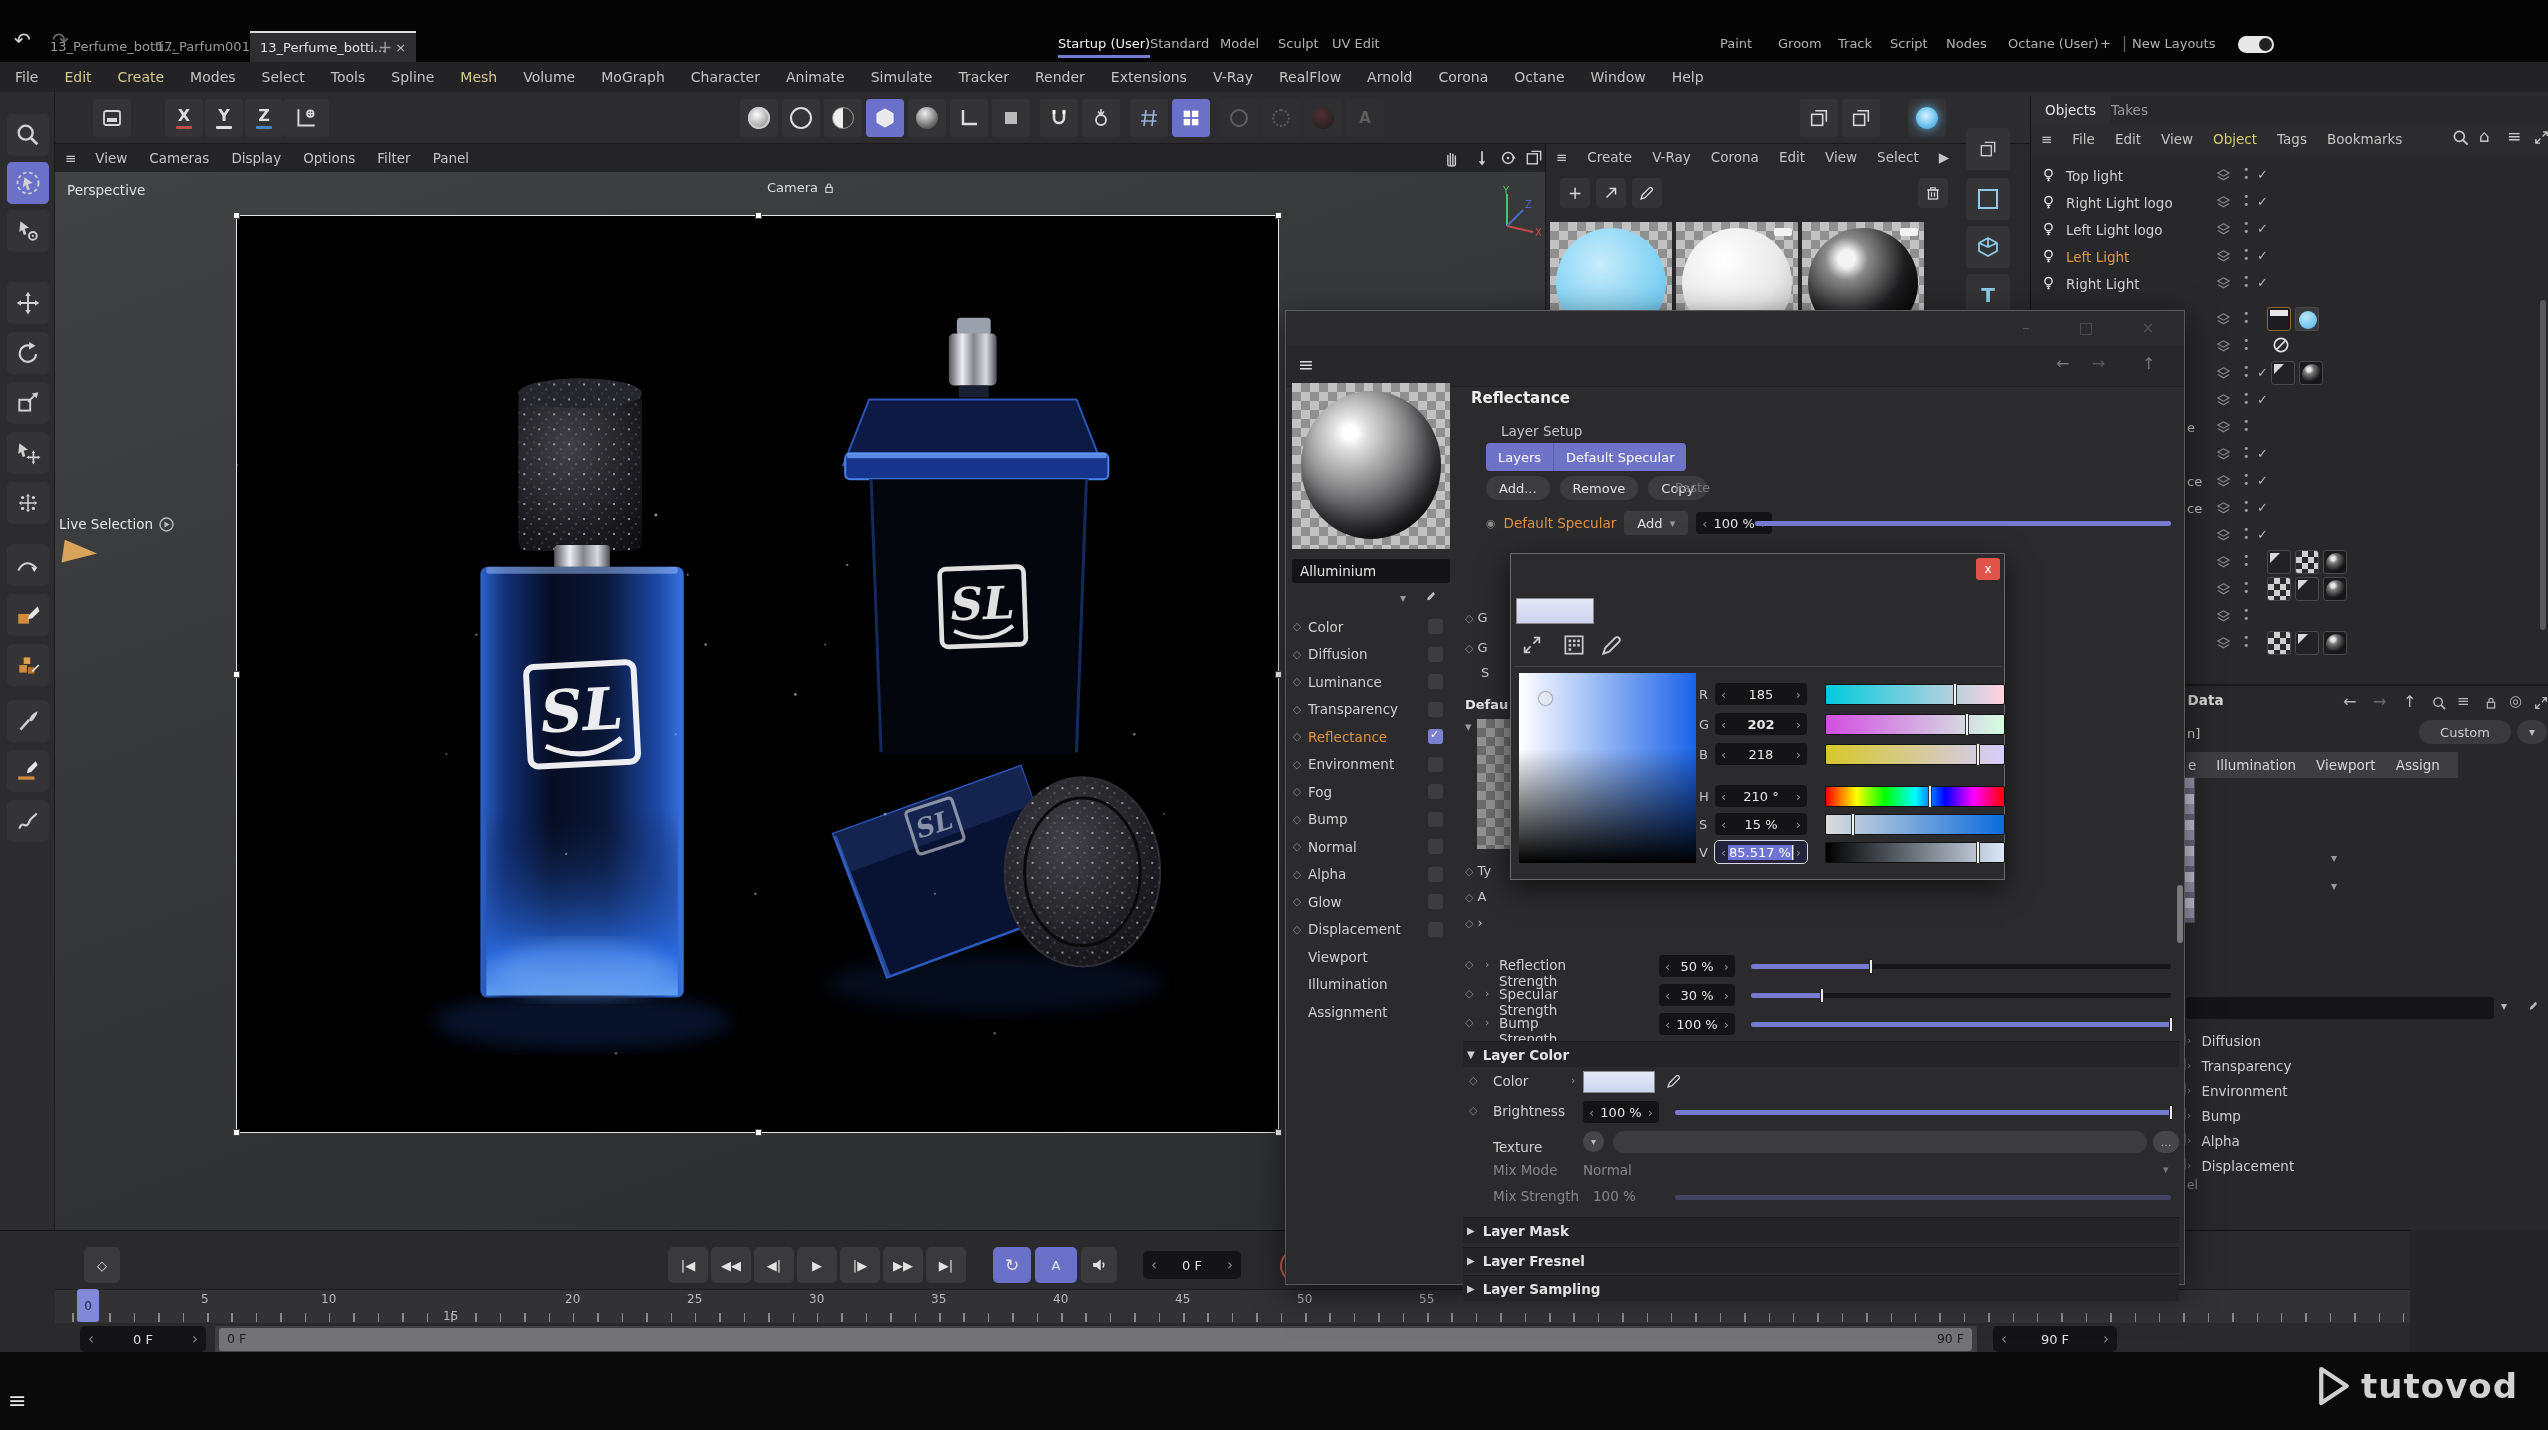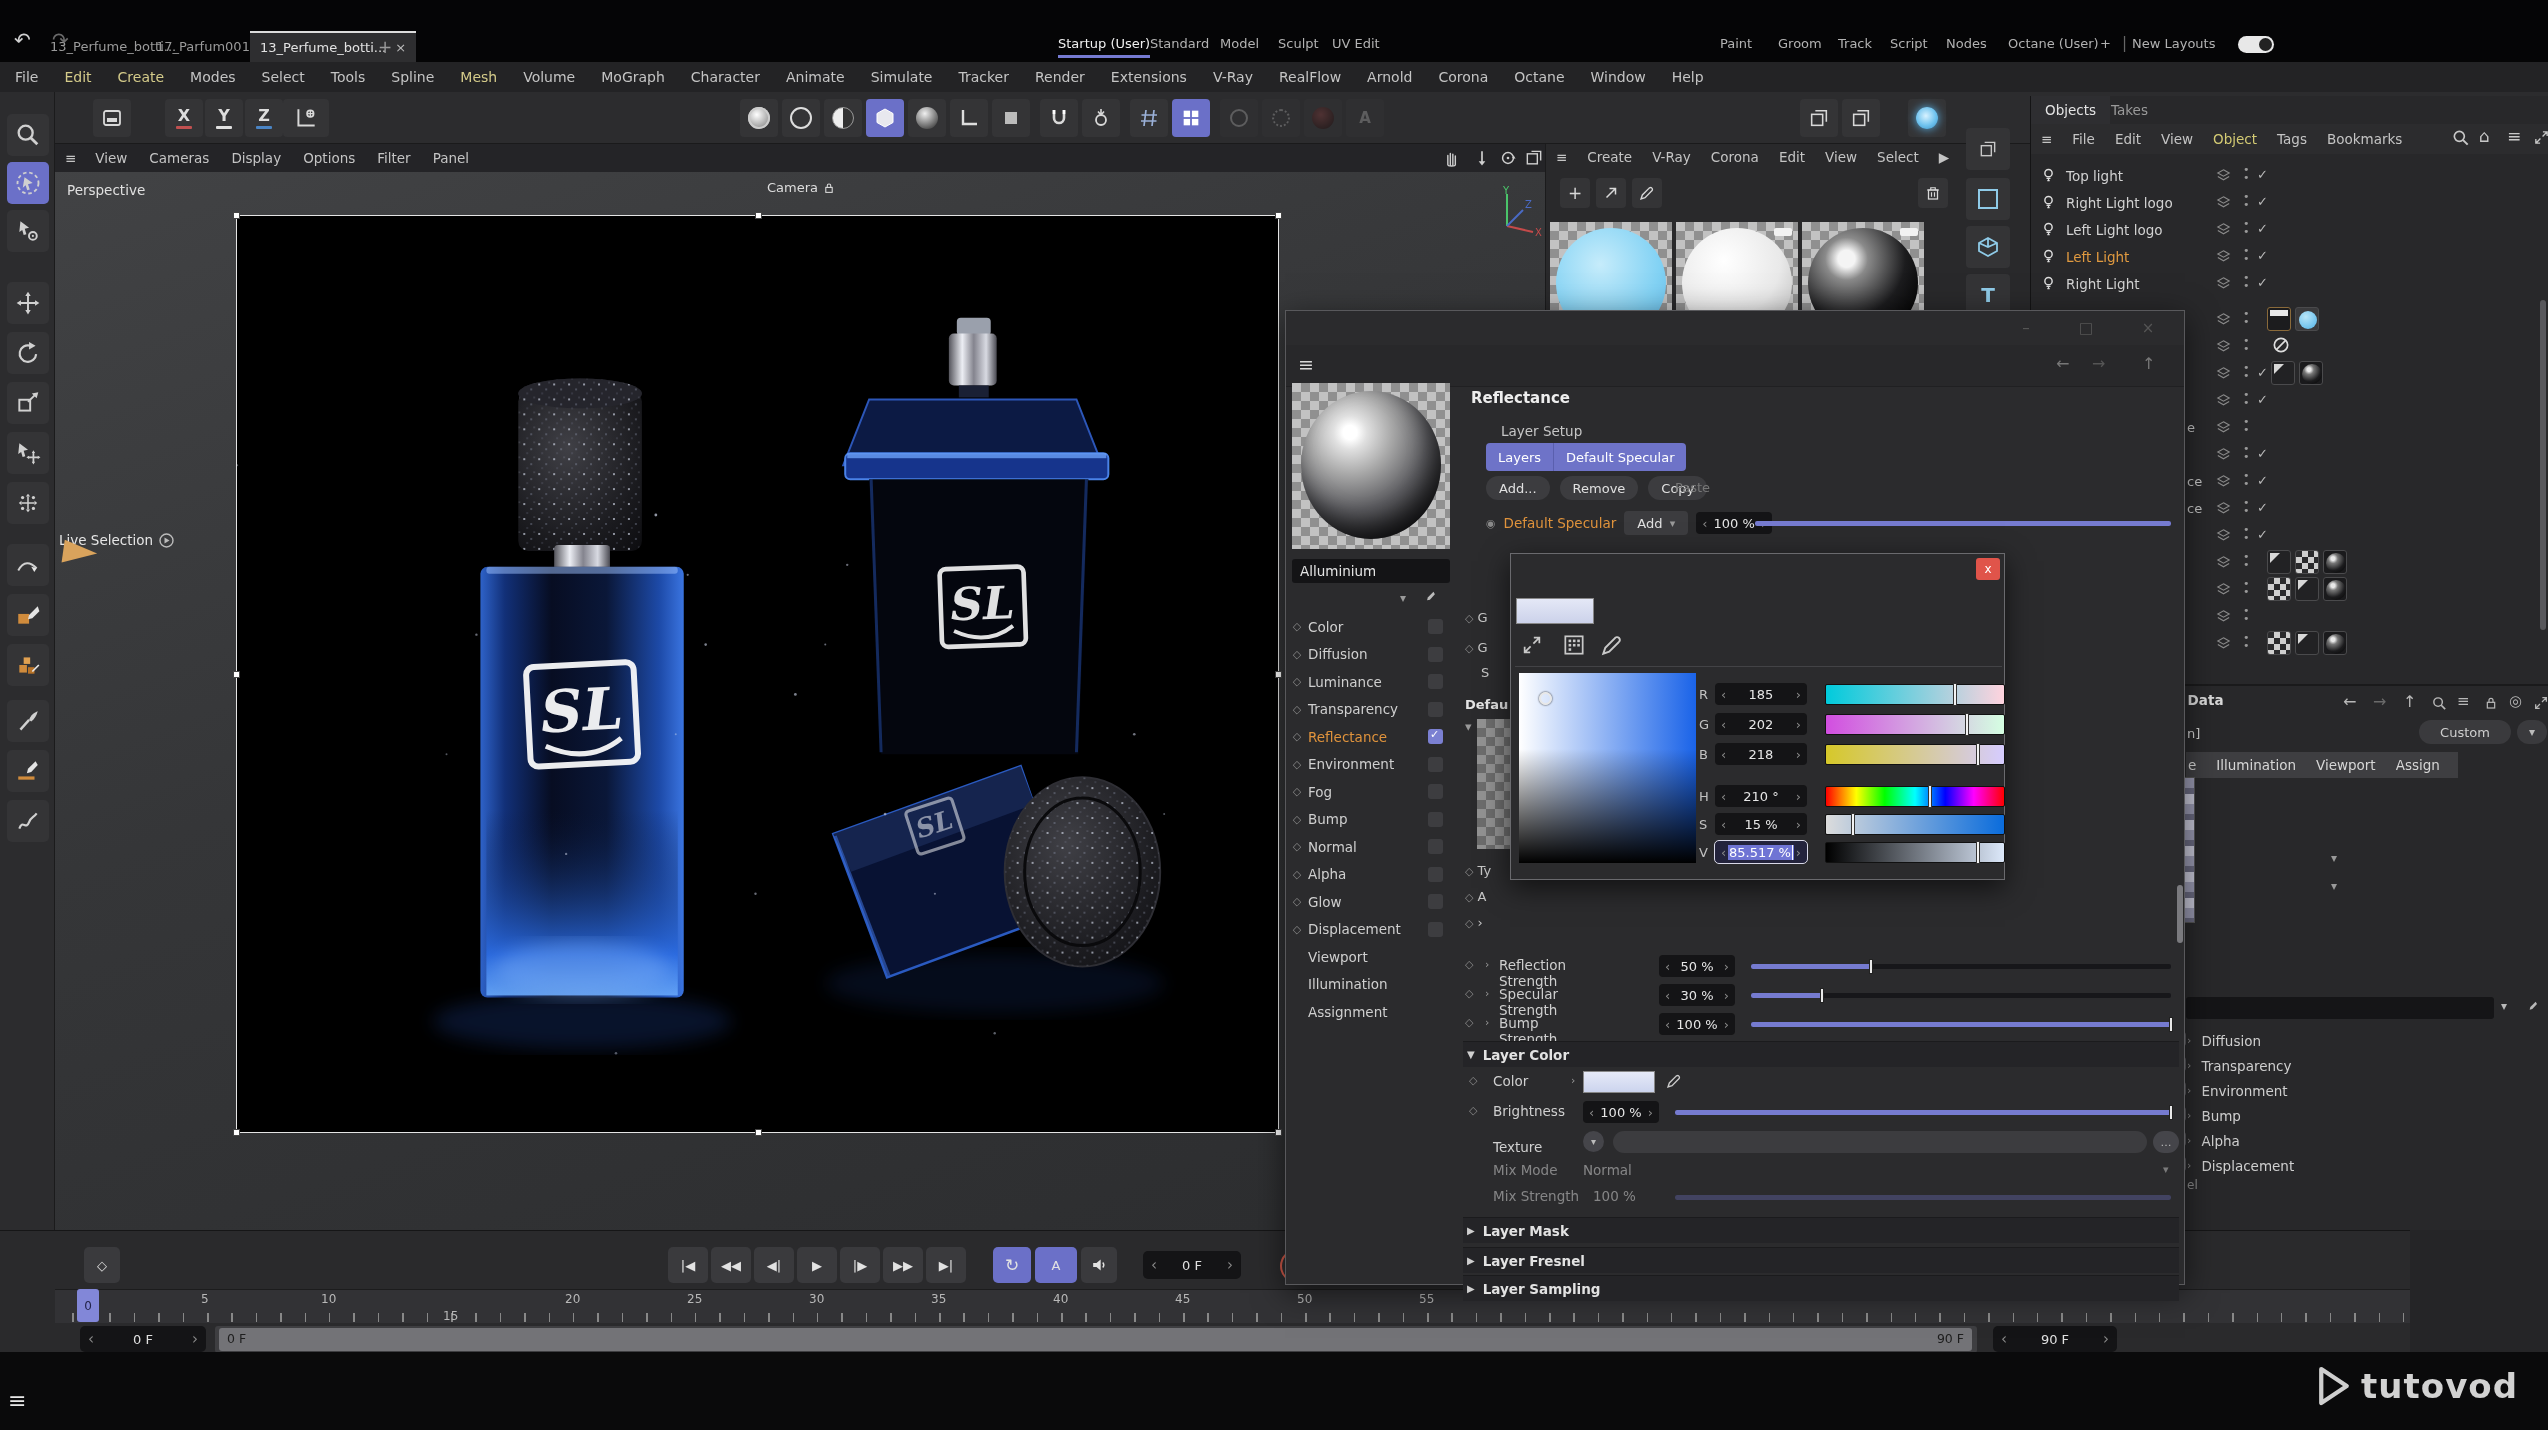--- a/index.html
+++ b/index.html
@@ -38,21 +38,21 @@
 #lefttools{position:absolute;left:0;top:92px;width:55px;height:1260px;background:#2c2c2e;border-right:1px solid #1b1b1c}
 .ltl{position:absolute;left:7px;width:42px;height:42px;background:#343436;border-radius:5px;display:flex;align-items:center;justify-content:center;color:#d0d0d0}
 .ltl.sel{background:#6b70c8}
 
 #viewport{position:absolute;left:55px;top:144px;width:1490px;height:1086px;background:linear-gradient(160deg,#424345 0%,#353638 45%,#2c2d2f 100%)}
 #vphead{position:absolute;left:0;top:0;width:100%;height:28px;background:#242427;display:flex;align-items:center;color:#c8c8c8}
 #vphead .mitem{padding:0 11px;font-size:13.5px}
 .vpnav{position:absolute;top:3px;width:24px;height:22px;color:#cfcfcf;display:flex;align-items:center;justify-content:center}
 #vplabel{position:absolute;left:12px;top:38px;font-size:13.5px;color:#e0e0e0}
 #camlabel{position:absolute;left:712px;top:36px;font-size:13px;color:#ddd;display:flex;align-items:center;gap:4px}
-#livesel{position:absolute;left:4px;top:388px;font-size:13.5px;color:#e6e6e6;display:flex;align-items:center;gap:6px}
+#livesel{position:absolute;left:4px;top:372px;font-size:13.5px;color:#e6e6e6;display:flex;align-items:center;gap:6px}
 #seltri{position:absolute;left:8px;top:398px;width:0;height:0;border-left:34px solid #d9a35c;border-top:9px solid transparent;border-bottom:14px solid transparent;transform:rotate(8deg)}
 #camframe{position:absolute;left:181px;top:71px;width:1043px;height:918px;background:#000;border:1.5px solid #e4e4e4}
 .hdl{position:absolute;width:7px;height:7px;background:#fff;border:1px solid #444}
 
 #matman{position:absolute;left:1545px;top:144px;width:485px;height:200px;background:#29292b;border-left:1px solid #1b1b1c}
 #matman .menu{position:absolute;left:0;top:0;width:100%;height:26px;display:flex;align-items:center}
 #matman .mitem{padding:0 10px;font-size:13.5px}
 .mmtool{position:absolute;top:34px;width:30px;height:30px;background:#343436;border-radius:4px;display:flex;align-items:center;justify-content:center;color:#d8d8d8;font-size:17px}
 .checker{background-image:linear-gradient(45deg,#909090 25%,transparent 25%,transparent 75%,#909090 75%),linear-gradient(45deg,#909090 25%,transparent 25%,transparent 75%,#909090 75%);background-size:18px 18px;background-position:0 0,9px 9px;background-color:#c2c2c2}
 .thumb{position:absolute;top:78px;width:122px;height:122px;overflow:hidden}
@@ -1573,21 +1573,21 @@
           </span>
         <span class="cctrack" style="--grad: linear-gradient(to right,#00cbdc,#ffd3de); --p: 72.5%;">
             <span class="hdl3" style="--p: 72.5%;"></span>
           </span>
       </div>
 
       <div class="ccrow" style="top: 159px;">
         <span class="l">G</span>
         <span class="val">
             <span class="a">‹</span>
-            <b style="font-weight:normal">202</b>
+            <b style="font-weight:bold">202</b>
             <span class="a">›</span>
           </span>
         <span class="cctrack" style="--grad: linear-gradient(to right,#d24ee0,#d5ffe2); --p: 79.2%;">
             <span class="hdl3" style="--p: 79.2%;"></span>
           </span>
       </div>
 
       <div class="ccrow" style="top: 189px;">
         <span class="l">B</span>
         <span class="val">

